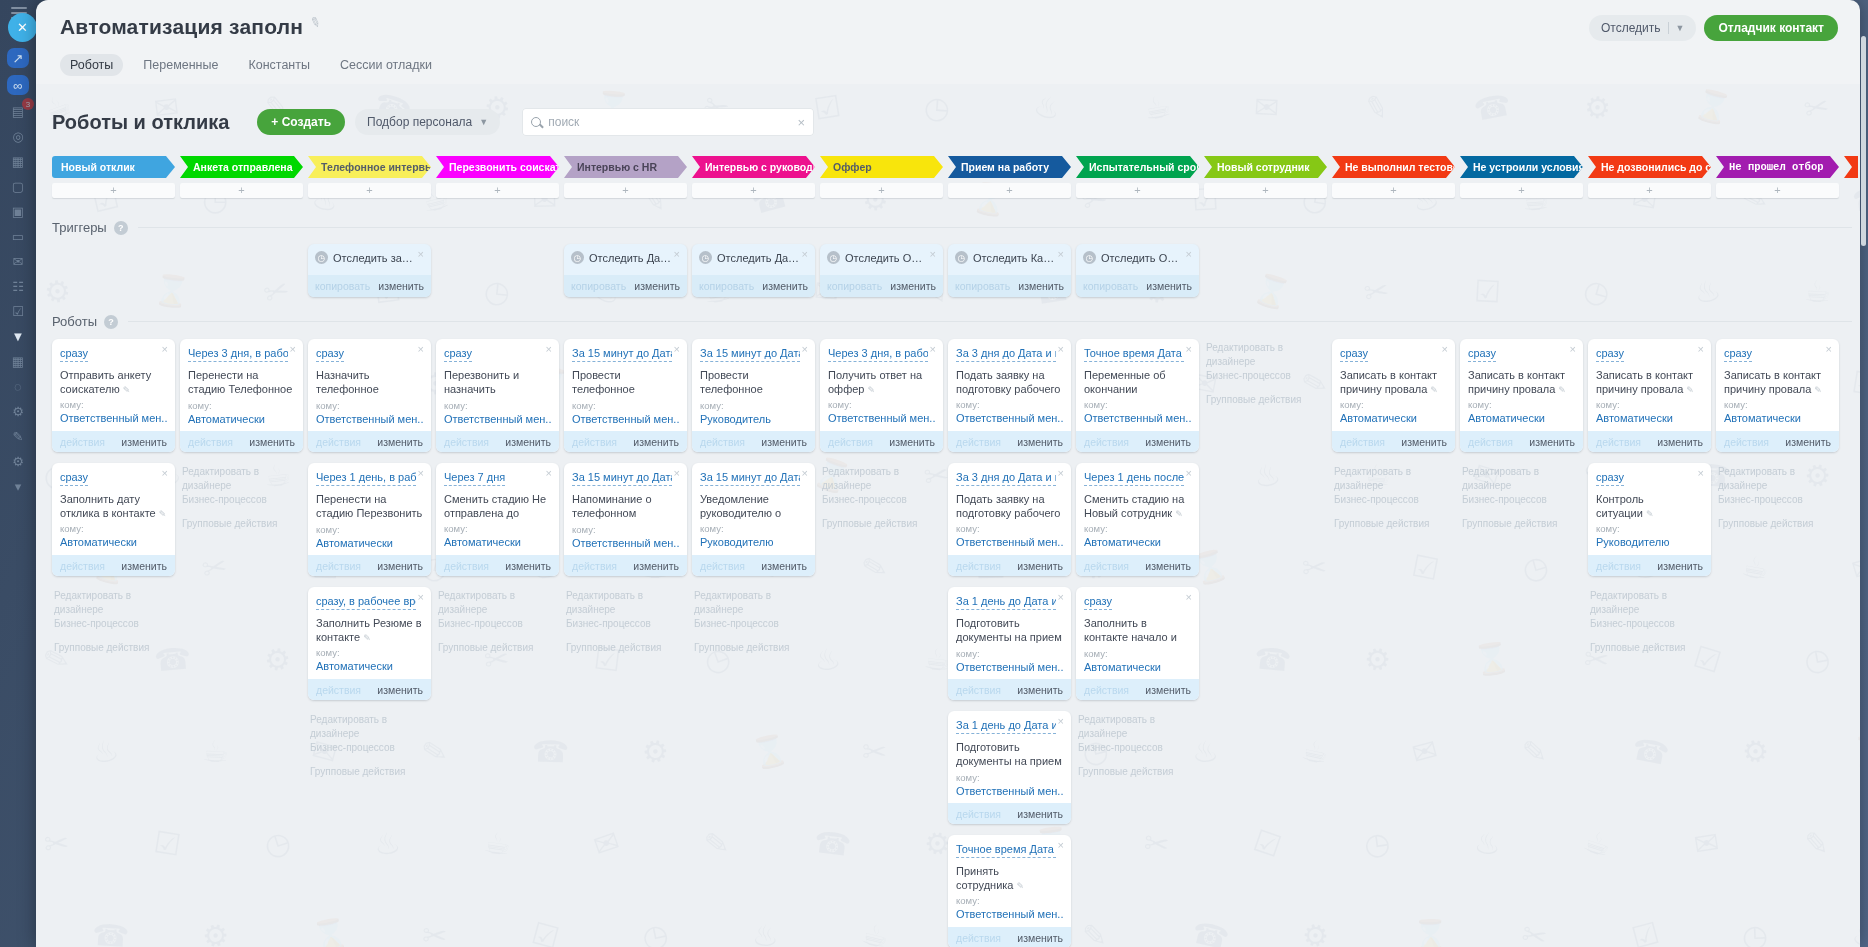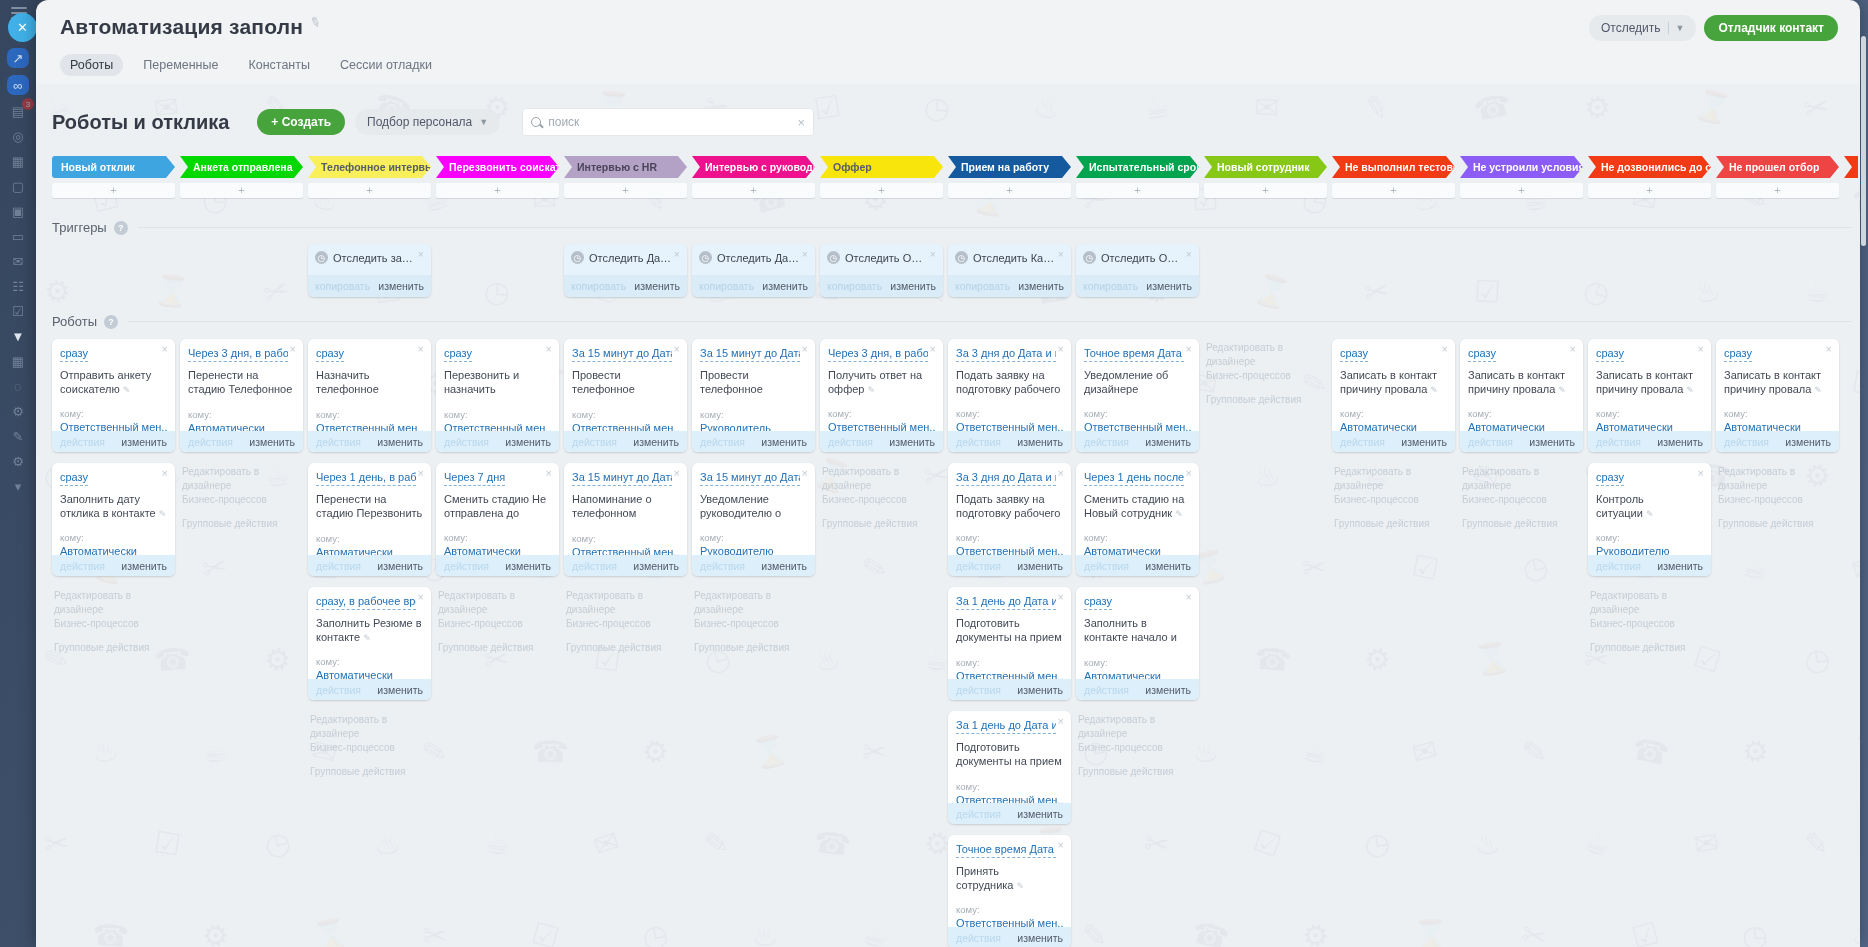--- a/index.html
+++ b/index.html
@@ -95,21 +95,21 @@
 
   .robots-band { margin-top:10px; }
   .rcol { display:flex; flex-direction:column; }
   .rcard { position:relative; height:113px; background:#fff; border-radius:6px; margin-bottom:11px; flex-shrink:0;
     box-shadow:0 1px 2px rgba(85,99,110,.25); padding:7px 8px 0 8px; cursor:pointer; }
   .card-x { position:absolute; top:5px; right:7px; color:#c3cbd2; font-size:11px; line-height:1; cursor:pointer; }
   .when-link { display:inline-block; max-width:100px; font-size:11px; color:#2272b8; white-space:nowrap; overflow:hidden;
     border-bottom:1px dashed rgba(34,114,184,.55); cursor:pointer; line-height:1.35; }
   .action-t { font-size:11px; color:#424956; line-height:1.28; margin-top:2px; max-height:29px; overflow:hidden; }
   .pencil { color:#c0c8cf; font-size:9px; margin-left:3px; }
-  .to-label { font-size:9.5px; color:#a6aeb6; margin-top:12px; }
+  .to-label { font-size:9.5px; color:#a6aeb6; margin-top:3px; }
   .to-link { display:block; font-size:11px; color:#2272b8; margin-top:2px; white-space:nowrap; overflow:hidden; cursor:pointer; }
   .rfoot { position:absolute; left:0; right:0; bottom:0; height:21px; background:#ddeffb; border-radius:0 0 6px 6px;
     display:flex; align-items:center; justify-content:space-between; padding:0 8px; }
   .rfoot .pale-link { color:#b9d8ee; }
 
   .colnote { font-size:10px; color:#c4cdd5; line-height:1.4; padding:2px 2px 0 2px; cursor:pointer; }
   .colnote .n3 { margin-top:10px; }
 </style>
 </head>
 <body>
@@ -388,27 +388,27 @@
           <div class="colw">
             <div class="chip" style="background: rgb(0, 164, 79); color: rgb(255, 255, 255);">Испытательный срок</div>
           </div>
           <div class="colw">
             <div class="chip" style="background: rgb(134, 200, 21); color: rgb(255, 255, 255);">Новый сотрудник</div>
           </div>
           <div class="colw">
             <div class="chip" style="background: rgb(242, 58, 20); color: rgb(255, 255, 255);">Не выполнил тестовое...</div>
           </div>
           <div class="colw">
-            <div class="chip" style="background: #8b5cf6; color: rgb(255, 255, 255);">Не устроили условия</div>
+            <div class="chip" style="background: #0369a1; color: rgb(255, 255, 255);">Не устроили условия</div>
           </div>
           <div class="colw">
             <div class="chip" style="background: rgb(242, 58, 20); color: rgb(255, 255, 255);">Не дозвонились до со...</div>
           </div>
           <div class="colw">
-            <div class="chip" style="background: #ef4444; color: rgb(255, 255, 255);">Не прошел отбор</div>
+            <div class="chip" style="background: #a21caf; color: rgb(255, 255, 255); font-family: Liberation Mono, monospace;">Не прошел отбор</div>
           </div>
           <div class="chip-stub" style="background: rgb(242, 58, 20);"></div>
         </div>
       <div class="cols plusrow" id="plus-row">
           <div class="colw">
             <div class="plusbar">+</div>
           </div>
           <div class="colw">
             <div class="plusbar">+</div>
           </div>
@@ -667,21 +667,21 @@
             <div class="rcard"><span class="card-x">×</span><a class="when-link">За 1 день до Дата и вр...</a><div class="action-t">Подготовить документы на прием сотрудника</div><div class="to-label">кому:</div><a class="to-link">Ответственный мен...</a><div class="rfoot">
                 <span class="pale-link">действия</span>
                 <span class="edit-link">изменить</span>
               </div></div>
             <div class="rcard"><span class="card-x">×</span><a class="when-link">Точное время Дата и ...</a><div class="action-t">Принять сотрудника<span class="pencil">✎</span></div><div class="to-label">кому:</div><a class="to-link">Ответственный мен...</a><div class="rfoot">
                 <span class="pale-link">действия</span>
                 <span class="edit-link">изменить</span>
               </div></div>
           </div>
           <div class="colw rcol">
-            <div class="rcard"><span class="card-x">×</span><a class="when-link">Точное время Дата ок...</a><div class="action-t">Уведомление об дизайнере</div><div class="to-label">кому:</div><a class="to-link">Ответственный мен...</a><div class="rfoot">
+            <div class="rcard"><span class="card-x">×</span><a class="when-link">Точное время Дата ок...</a><div class="action-t">Переменные об окончании</div><div class="to-label">кому:</div><a class="to-link">Ответственный мен...</a><div class="rfoot">
                 <span class="pale-link">действия</span>
                 <span class="edit-link">изменить</span>
               </div></div>
             <div class="rcard"><span class="card-x">×</span><a class="when-link">Через 1 день после Д...</a><div class="action-t">Сменить стадию на Новый сотрудник<span class="pencil">✎</span></div><div class="to-label">кому:</div><a class="to-link">Автоматически</a><div class="rfoot">
                 <span class="pale-link">действия</span>
                 <span class="edit-link">изменить</span>
               </div></div>
             <div class="rcard"><span class="card-x">×</span><a class="when-link">сразу</a><div class="action-t">Заполнить в контакте начало и окончание</div><div class="to-label">кому:</div><a class="to-link">Автоматически</a><div class="rfoot">
                 <span class="pale-link">действия</span>
                 <span class="edit-link">изменить</span>

